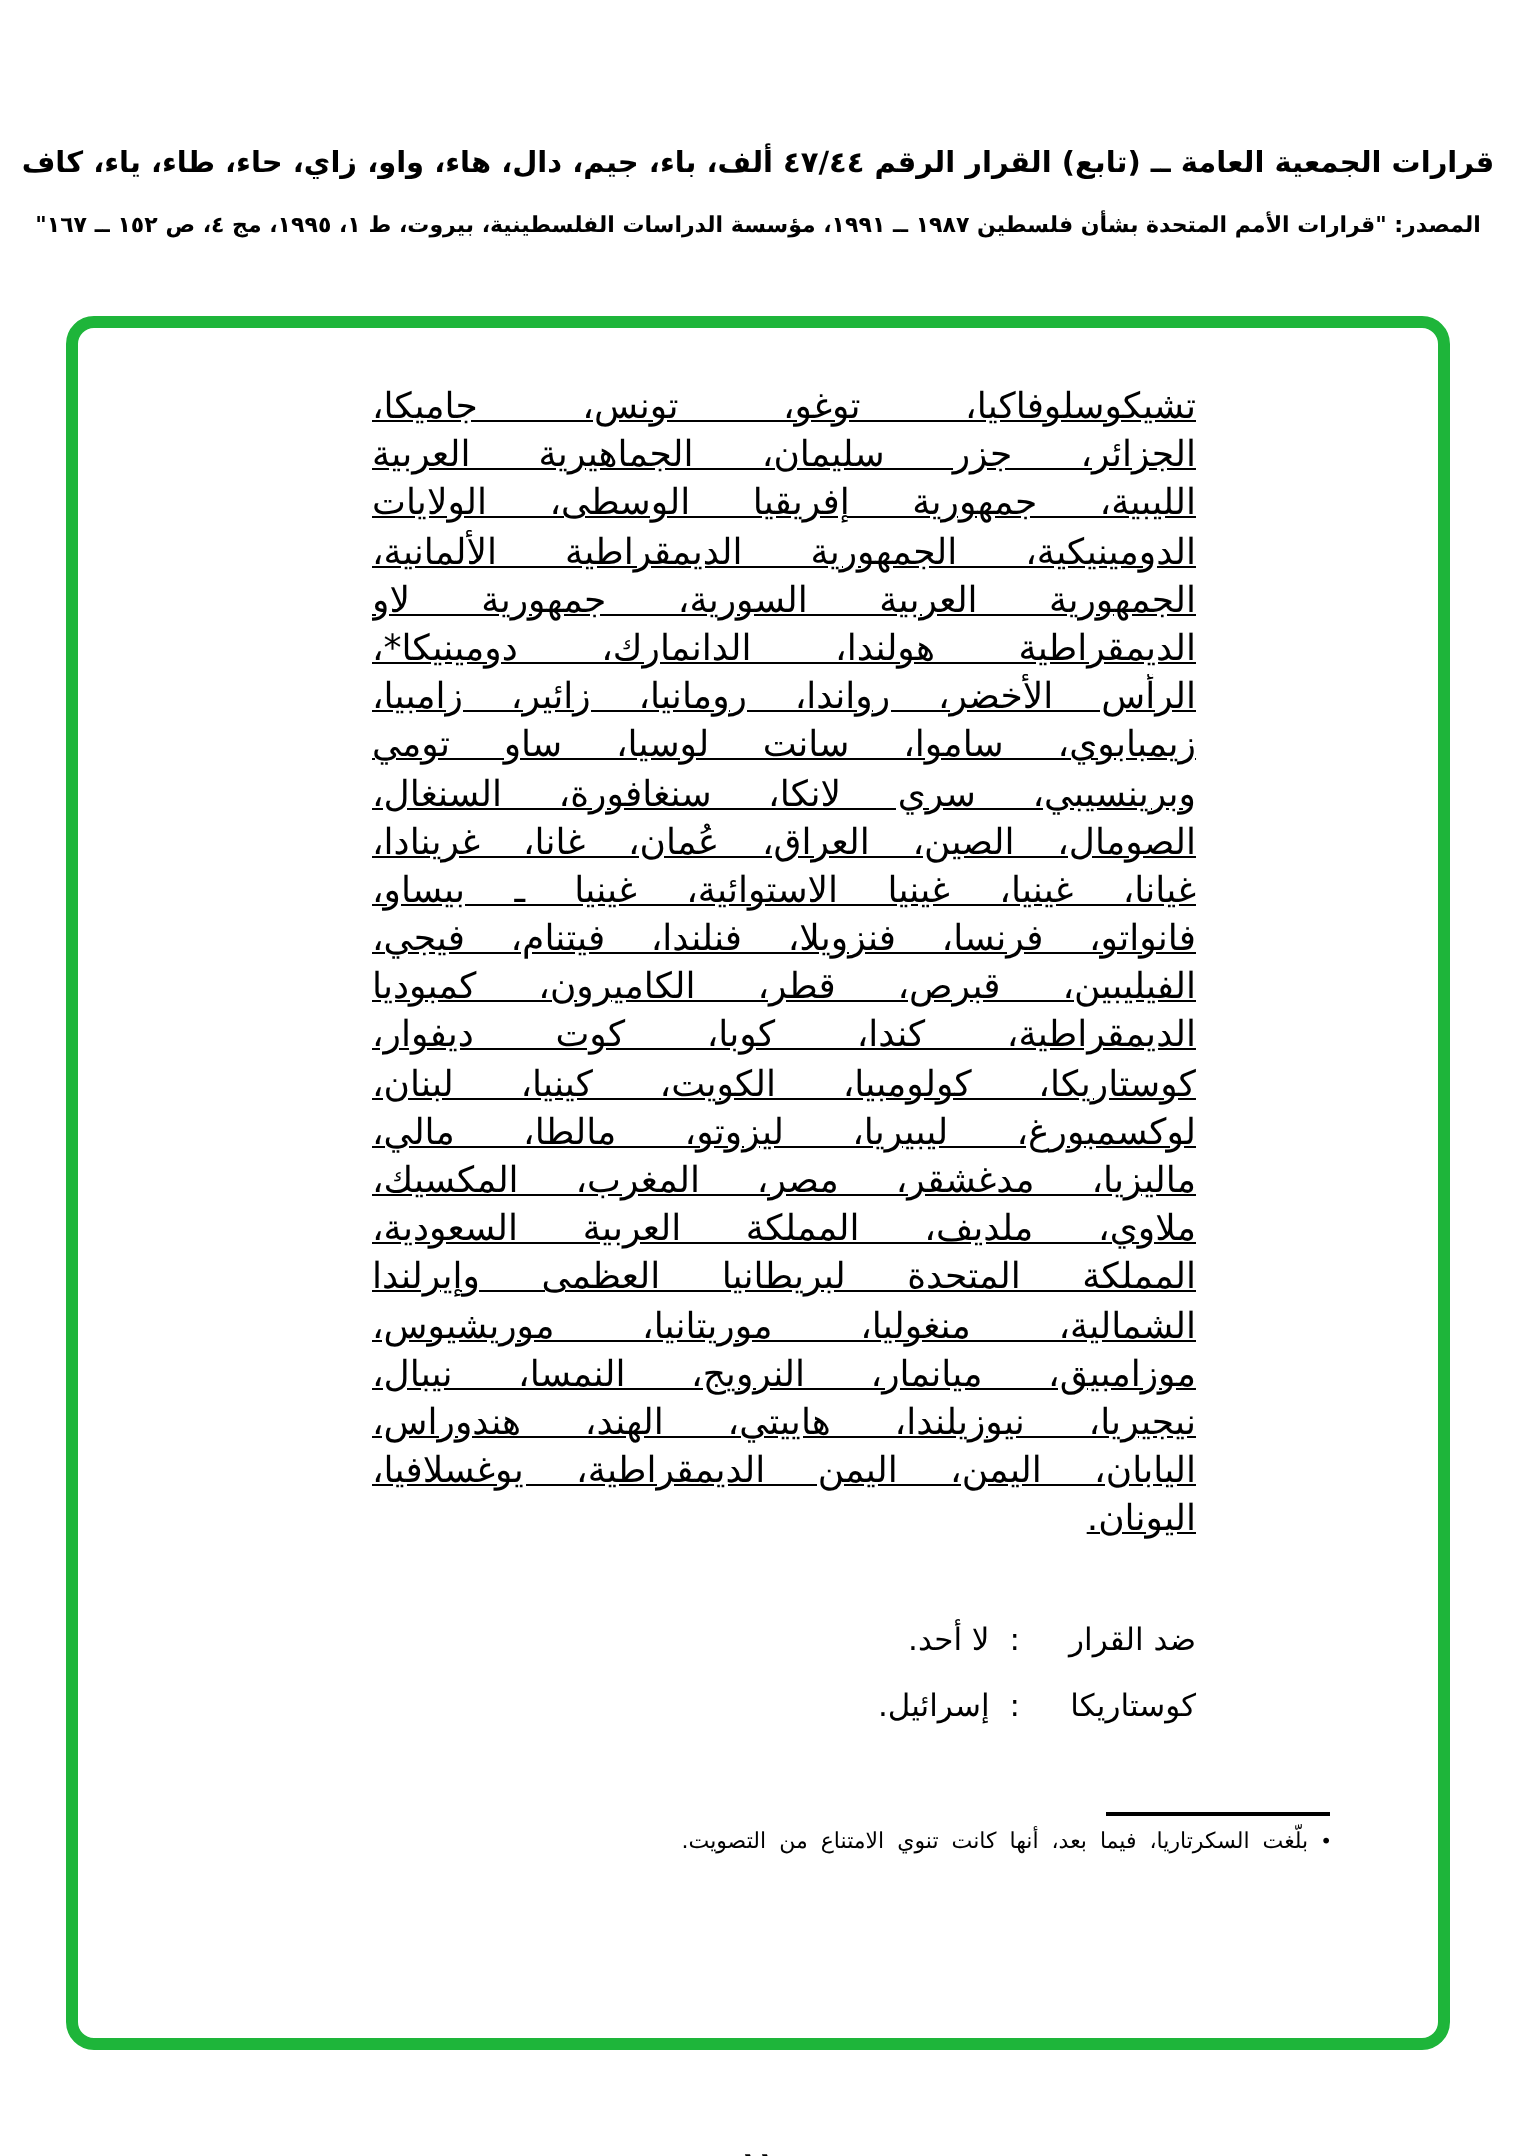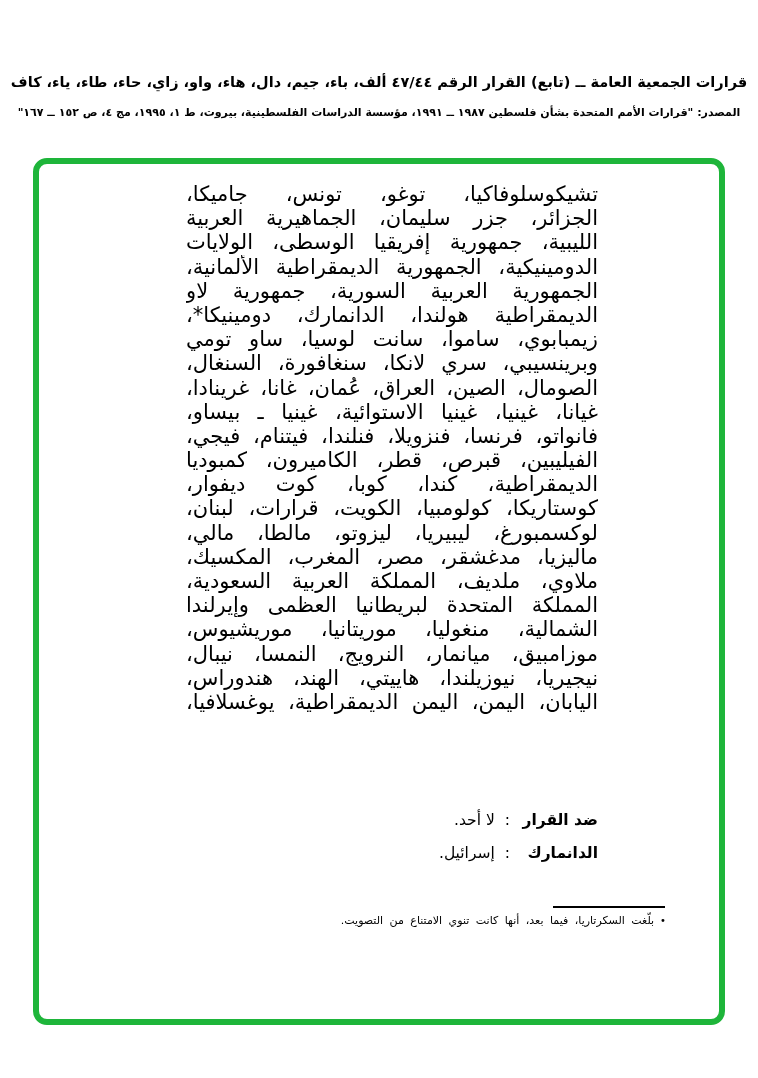--- a/index.html
+++ b/index.html
@@ -36,24 +36,25 @@
   .green-box {
     position: absolute;
     left: 33px; top: 158px;
     width: 692px; height: 867px;
     border: 6px solid #1eb53a;
     border-radius: 14px;
     background: #ffffff;
   }
   .country-list {
     position: absolute;
-    left: 186px; top: 182px;
+    left: 186px; top: 192px;
     width: 412px;
     direction: rtl;
-    font-size: 21px;
+    font-size: 18px;
+    text-decoration: underline;
   }
   .cline {
     text-align: justify;
     text-align-last: justify;
     line-height: 24.2px;
     height: 24.2px;
     overflow: hidden;
     white-space: normal;
   }
   .cline.last { text-align-last: right; }
@@ -64,21 +65,21 @@
     direction: rtl;
     font-size: 15.5px;
   }
   .vote-row {
     display: flex;
     direction: rtl;
     gap: 10px;
     line-height: 24px;
     margin-bottom: 9px;
   }
-  .vote-label { min-width: 78px; font-weight: bold; }
+  .vote-label { min-width: 78px; }
   .footnote-separator {
     position: absolute;
     left: 553px; top: 906px;
     width: 112px; height: 2px;
     background: #000;
   }
   .footnote {
     position: absolute;
     right: 92px; top: 914px;
     direction: rtl;
@@ -106,46 +107,48 @@
 
   <div class="green-box"></div>
 
   <div class="country-list">
     <div class="cline">تشيكوسلوفاكيا، توغو، تونس، جاميكا،</div>
     <div class="cline">الجزائر، جزر سليمان، الجماهيرية العربية</div>
     <div class="cline">الليبية، جمهورية إفريقيا الوسطى، الولايات</div>
     <div class="cline">الدومينيكية، الجمهورية الديمقراطية الألمانية،</div>
     <div class="cline">الجمهورية العربية السورية، جمهورية لاو</div>
     <div class="cline">الديمقراطية هولندا، الدانمارك، دومينيكا*،</div>
+    <div class="cline">الرأس الأخضر، رواندا، رومانيا، زائير، زامبيا،</div>
     <div class="cline">زيمبابوي، ساموا، سانت لوسيا، ساو تومي</div>
     <div class="cline">وبرينسيبي، سري لانكا، سنغافورة، السنغال،</div>
     <div class="cline">الصومال، الصين، العراق، عُمان، غانا، غرينادا،</div>
     <div class="cline">غيانا، غينيا، غينيا الاستوائية، غينيا ـ بيساو،</div>
     <div class="cline">فانواتو، فرنسا، فنزويلا، فنلندا، فيتنام، فيجي،</div>
     <div class="cline">الفيليبين، قبرص، قطر، الكاميرون، كمبوديا</div>
     <div class="cline">الديمقراطية، كندا، كوبا، كوت ديفوار،</div>
-    <div class="cline">كوستاريكا، كولومبيا، الكويت، قرارات، لبنان،</div>
+    <div class="cline">كوستاريكا، كولومبيا، الكويت، كينيا، لبنان،</div>
     <div class="cline">لوكسمبورغ، ليبيريا، ليزوتو، مالطا، مالي،</div>
     <div class="cline">ماليزيا، مدغشقر، مصر، المغرب، المكسيك،</div>
     <div class="cline">ملاوي، ملديف، المملكة العربية السعودية،</div>
     <div class="cline">المملكة المتحدة لبريطانيا العظمى وإيرلندا</div>
     <div class="cline">الشمالية، منغوليا، موريتانيا، موريشيوس،</div>
     <div class="cline">موزامبيق، ميانمار، النرويج، النمسا، نيبال،</div>
     <div class="cline">نيجيريا، نيوزيلندا، هاييتي، الهند، هندوراس،</div>
     <div class="cline">اليابان، اليمن، اليمن الديمقراطية، يوغسلافيا،</div>
+    <div class="cline last">اليونان.</div>
   </div>
 
   <div class="votes">
     <div class="vote-row">
       <span class="vote-label">ضد القرار</span>
       <span>:</span>
       <span>لا أحد.</span>
     </div>
     <div class="vote-row">
-      <span class="vote-label">الدانمارك</span>
+      <span class="vote-label">كوستاريكا</span>
       <span>:</span>
       <span>إسرائيل.</span>
     </div>
   </div>
 
   <div class="footnote-separator"></div>
   <div class="footnote">
     <span class="bullet">•</span><span>بلّغت السكرتاريا، فيما بعد، أنها كانت تنوي الامتناع من التصويت.</span>
   </div>
 

